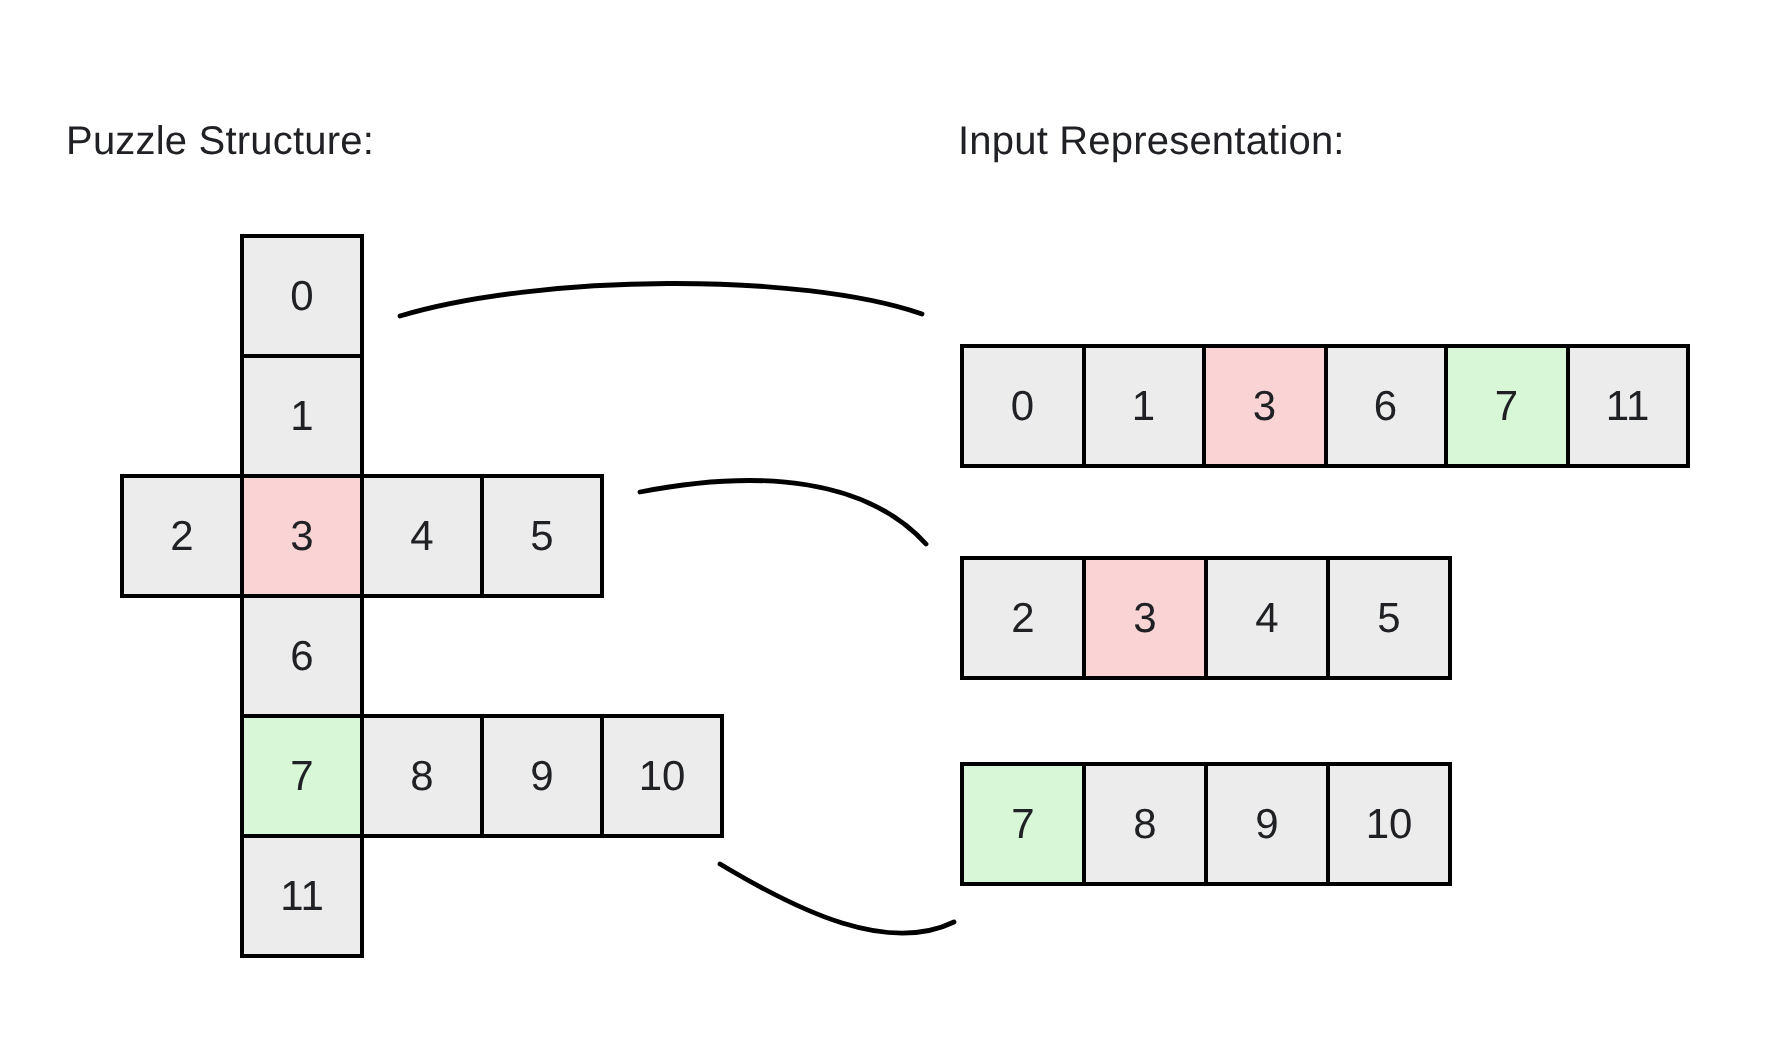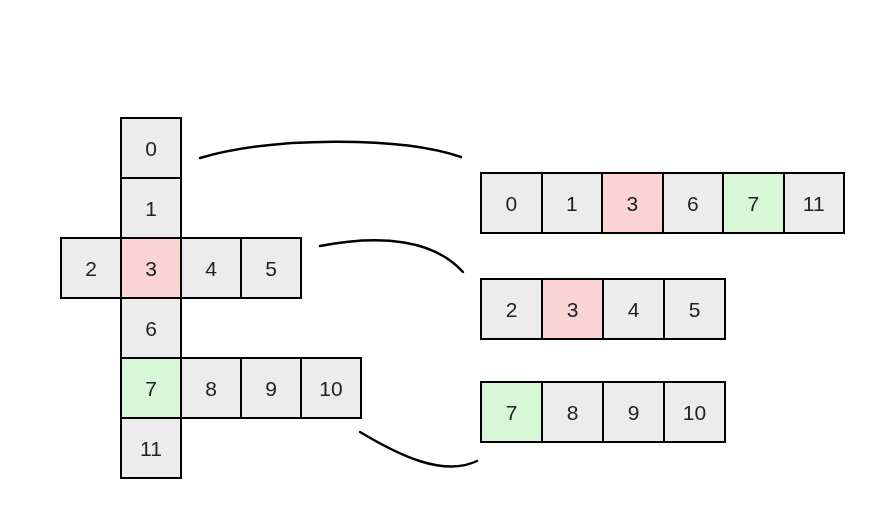--- a/index.html
+++ b/index.html
@@ -59,21 +59,23 @@
     height: 526px;
     pointer-events: none;
     overflow: visible;
   }
 </style>
 </head>
 <body>
 
 <div id="canvas">
 
+  <div class="section-title" id="title-left">Puzzle Structure:</div>
 
+  <div class="section-title" id="title-right">Input Representation:</div>
 
   <svg class="connectors" id="connector-layer" viewBox="0 0 886 526" xmlns="http://www.w3.org/2000/svg">
       <path d="M 200 158 C 270 137 400 136 461 157" fill="none" stroke="#000000" stroke-width="2.4" stroke-linecap="round"></path>
       <path d="M 320 246 C 382 234 434 240 463 272" fill="none" stroke="#000000" stroke-width="2.4" stroke-linecap="round"></path>
       <path d="M 360 432 C 400 456 444 477 477 461" fill="none" stroke="#000000" stroke-width="2.4" stroke-linecap="round"></path>
     </svg>
 
   <div id="left-grid">
       <div class="cell" style="left: 120px; top: 117px; width: 62px; height: 62px;">
         <span>0</span>

